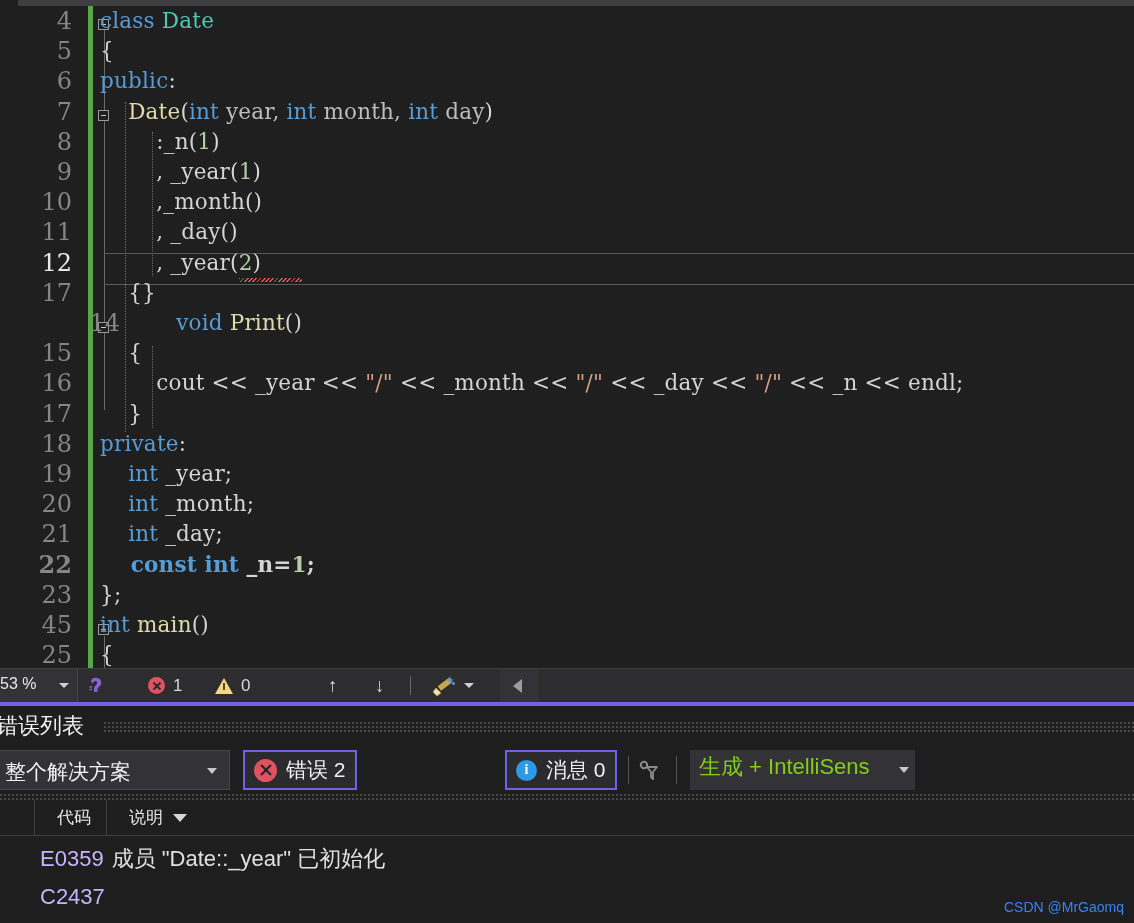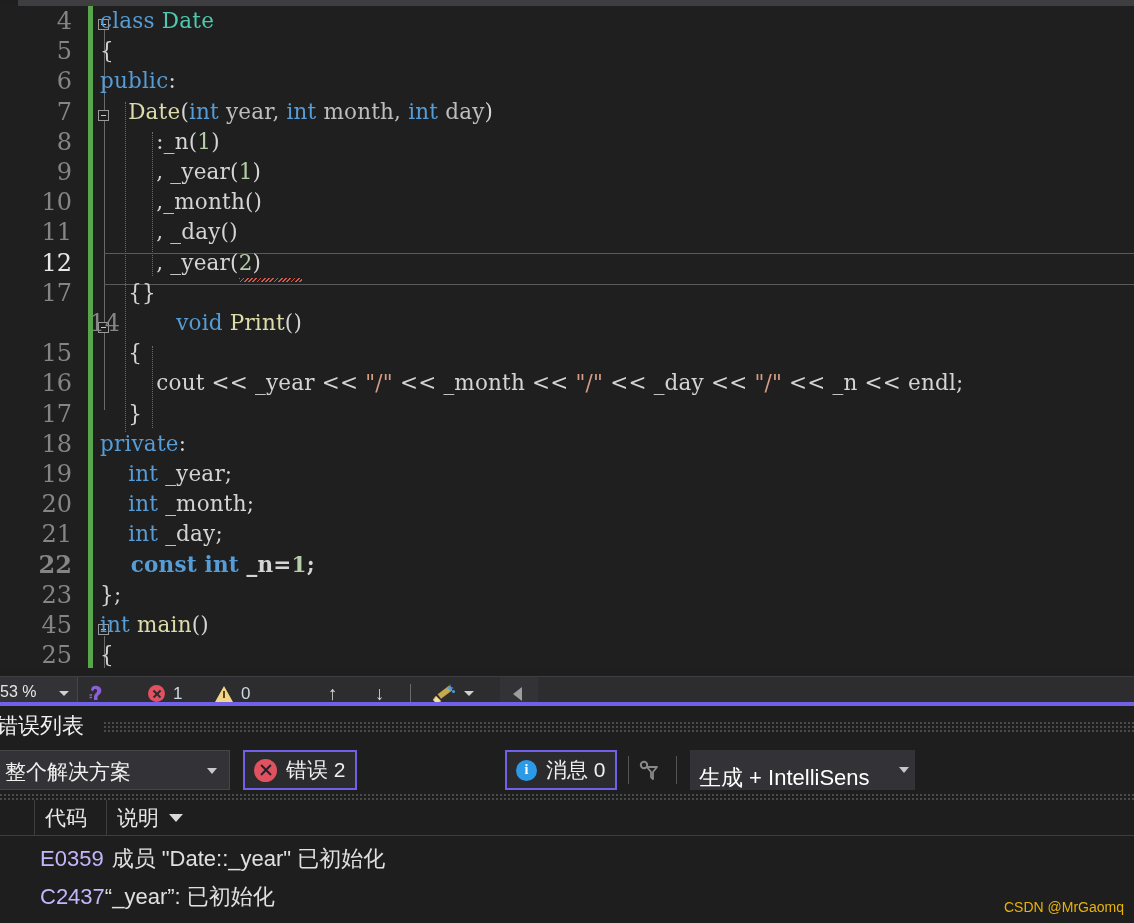--- a/index.html
+++ b/index.html
@@ -150,21 +150,20 @@
   .prm  { color: #bdbdbd; }
 
   
   .statusbar {
     position: absolute;
     left: 0; top: 668px;
     width: 1134px; height: 34px;
     background: #2d2d30;
     border-top: 1px solid #3e3e42;
     box-sizing: border-box;
-    margin-top: 8px;
   }
   .zoom-combo {
     position: absolute;
     left: -8px; top: 0;
     width: 86px; height: 33px;
     background: #333337;
     border-right: 1px solid #46464a;
     box-sizing: border-box;
   }
   .zoom-combo .zv {
@@ -410,23 +409,23 @@
   }
   .build-combo {
     position: absolute;
     left: 690px; top: 2px;
     width: 225px; height: 40px;
     background: #333337;
     box-sizing: border-box;
   }
   .build-combo .bv {
     position: absolute;
-    left: 9px; top: 13px;
+    left: 9px; top: 2px;
     font-size: 22px;
-    color: #ffffff;
+    color: #84cc16;
     white-space: nowrap;
   }
   .build-combo .barrow {
     position: absolute;
     right: 6px; top: 17px;
     width: 0; height: 0;
     border-left: 5px solid transparent;
     border-right: 5px solid transparent;
     border-top: 6px solid #c8c8c8;
   }
@@ -447,24 +446,24 @@
     width: 1134px; height: 36px;
     border-bottom: 1px solid #3e3e42;
     box-sizing: border-box;
   }
   .col-cell {
     position: absolute;
     top: 0;
     height: 35px;
     display: flex;
     align-items: center;
-    font-size: 21px;
+    font-size: 17px;
     color: #e8e8e8;
     border-left: 1px solid #3e3e42;
-    padding-left: 10px;
+    padding-left: 22px;
     box-sizing: border-box;
   }
   .sort-arrow {
     margin-left: 10px;
     width: 0; height: 0;
     border-left: 7px solid transparent;
     border-right: 7px solid transparent;
     border-top: 8px solid #d8d8d8;
   }
 
@@ -488,21 +487,21 @@
     color: #e0e0e0;
     margin-left: 8px;
     font-family: "Liberation Sans", sans-serif;
   }
   .err-desc.tight { margin-left: 0px; }
 
   .watermark {
     position: absolute;
     right: 10px; bottom: 8px;
     font-size: 14px;
-    color: #eab308;
+    color: #3b82f6;
     font-family: "Liberation Sans", sans-serif;
   }
 </style>
 </head>
 <body>
 
 <div class="app">
 
   <div class="top-strip">
     <div class="top-strip-left"></div>
@@ -651,19 +650,18 @@
       </div>
     </div>
 
     <div class="err-row" style="top:138px;">
       <span class="err-code">E0359</span>
       <span class="err-desc">成员 "Date::_year" 已初始化</span>
     </div>
 
     <div class="err-row" style="top:176px;">
       <span class="err-code">C2437</span>
-      <span class="err-desc tight">“_year”: 已初始化</span>
     </div>
 
     <span class="watermark">CSDN @MrGaomq</span>
   </div>
 
 </div>
 
 </body></html>

